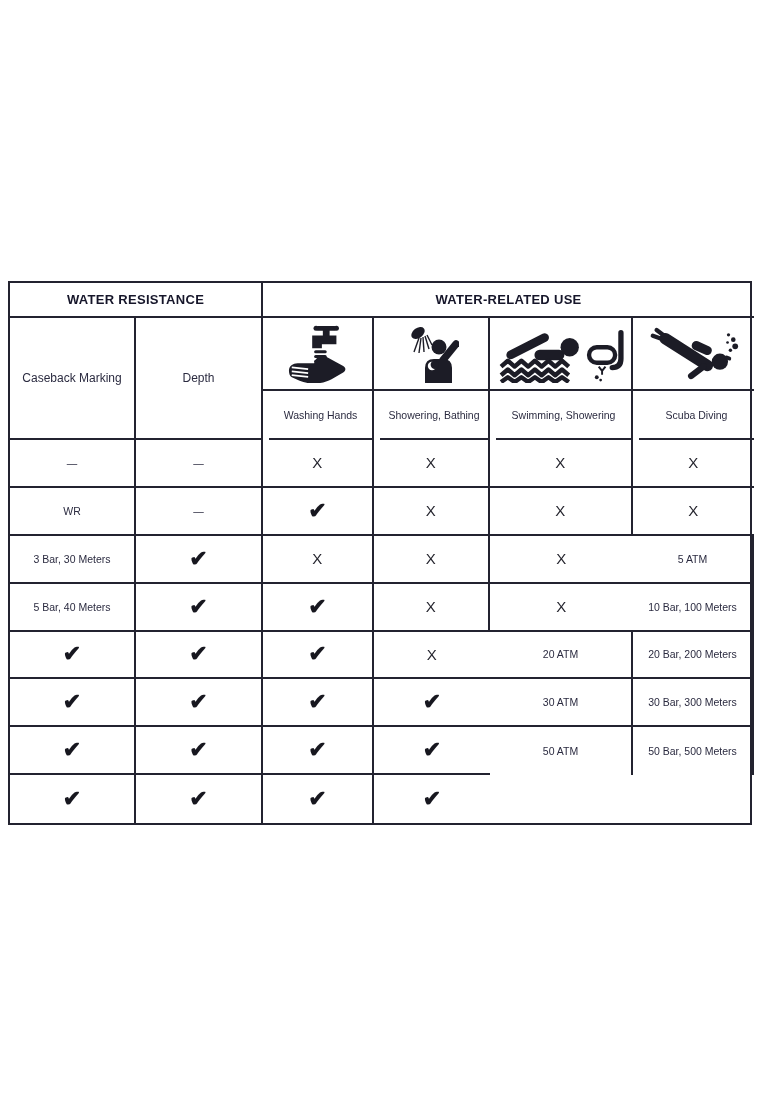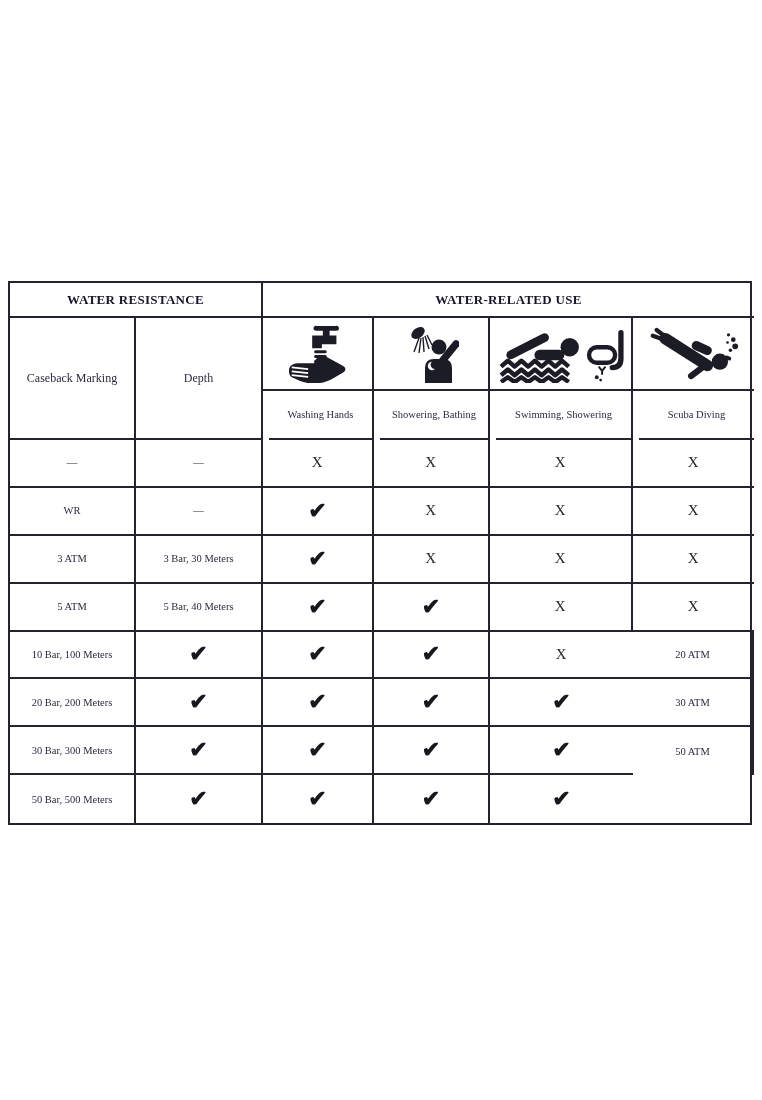--- a/index.html
+++ b/index.html
@@ -29,21 +29,20 @@
   }
   .cell{
     display:flex;
     align-items:center;
     justify-content:center;
     text-align:center;
     border-right:2px solid var(--border);
     border-bottom:2px solid var(--border);
     box-sizing:border-box;
     overflow:hidden;
-    font-family:Liberation Serif, serif;
   }
   .cell.c6{border-right:none;}
   .cell.rlast{border-bottom:none;}
   .hdr{
     font-weight:bold;
     font-size:13px;
     letter-spacing:0.3px;
     color:#16162a;
   }
   .sub{
@@ -155,21 +154,20 @@
     <div class="cell mark-cell cross">X</div>
     <div class="cell mark-cell c6 cross">X</div>
 
     <div class="cell txt">WR</div>
     <div class="cell txt">—</div>
     <div class="cell mark-cell check">✔</div>
     <div class="cell mark-cell cross">X</div>
     <div class="cell mark-cell cross">X</div>
     <div class="cell mark-cell c6 cross">X</div>
 
-    <div class="cell txt">3 ATM</div>
     <div class="cell txt">3 Bar, 30 Meters</div>
     <div class="cell mark-cell check">✔</div>
     <div class="cell mark-cell cross">X</div>
     <div class="cell mark-cell cross">X</div>
     <div class="cell mark-cell c6 cross">X</div>
 
     <div class="cell txt">5 ATM</div>
     <div class="cell txt">5 Bar, 40 Meters</div>
     <div class="cell mark-cell check">✔</div>
     <div class="cell mark-cell check">✔</div>

